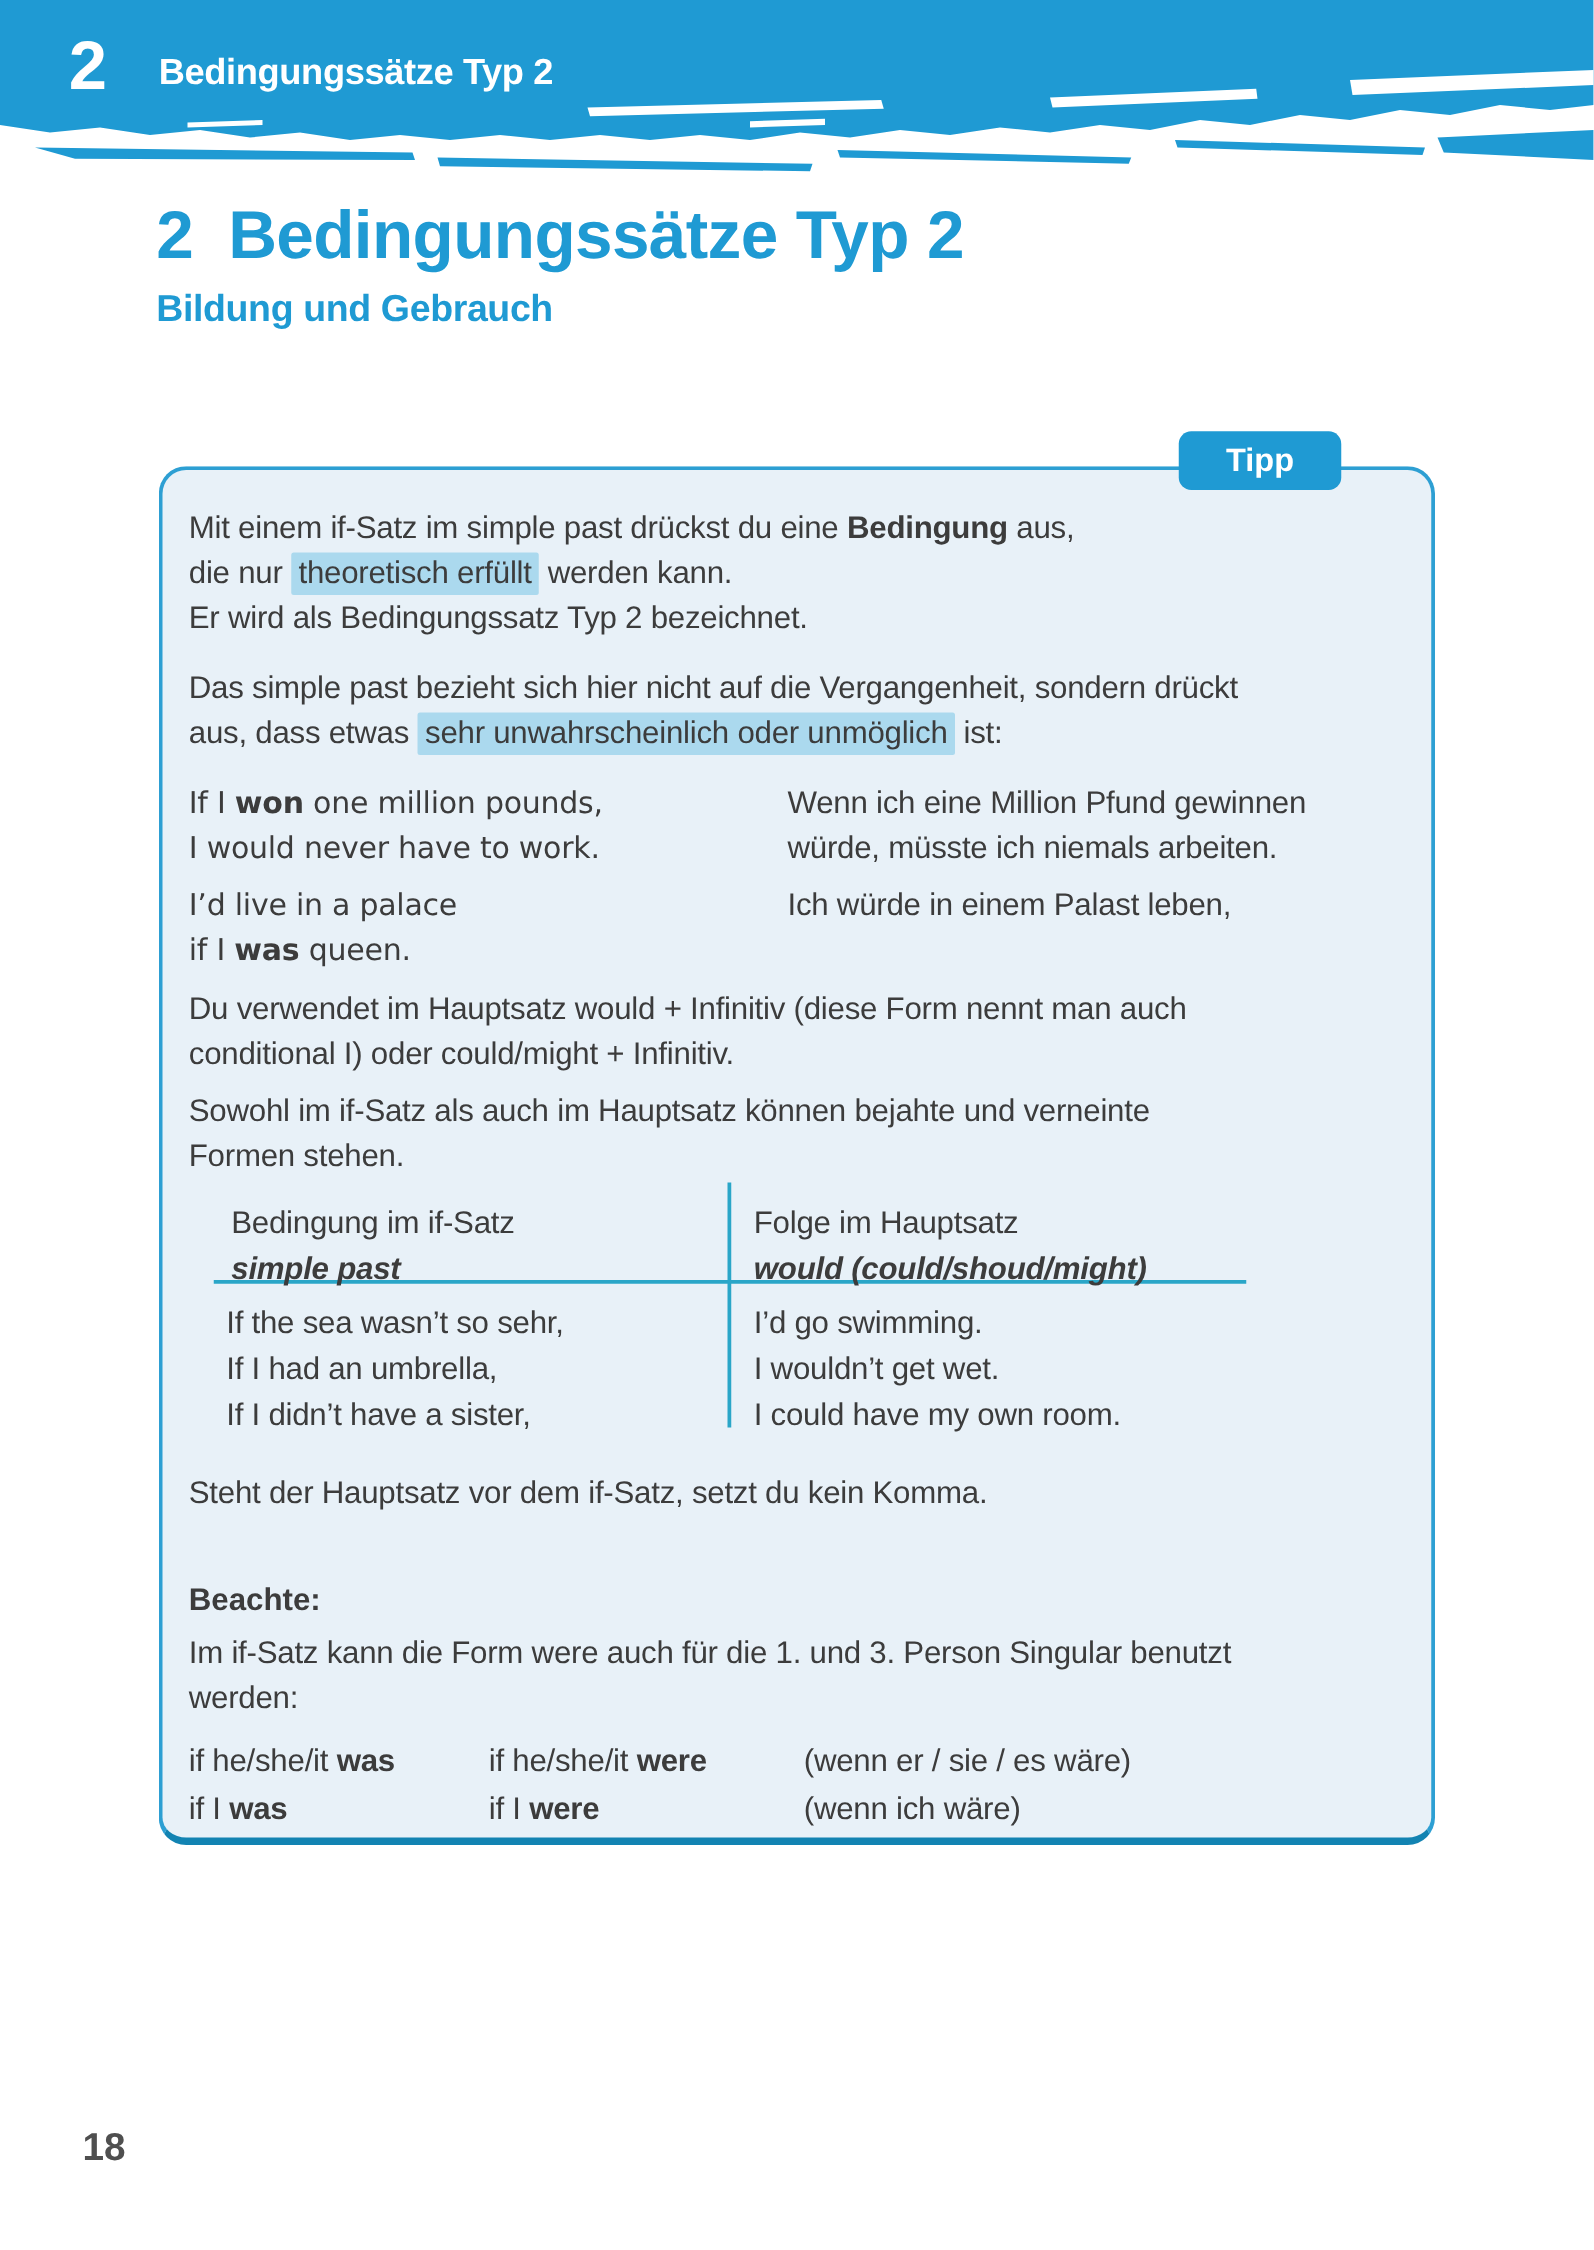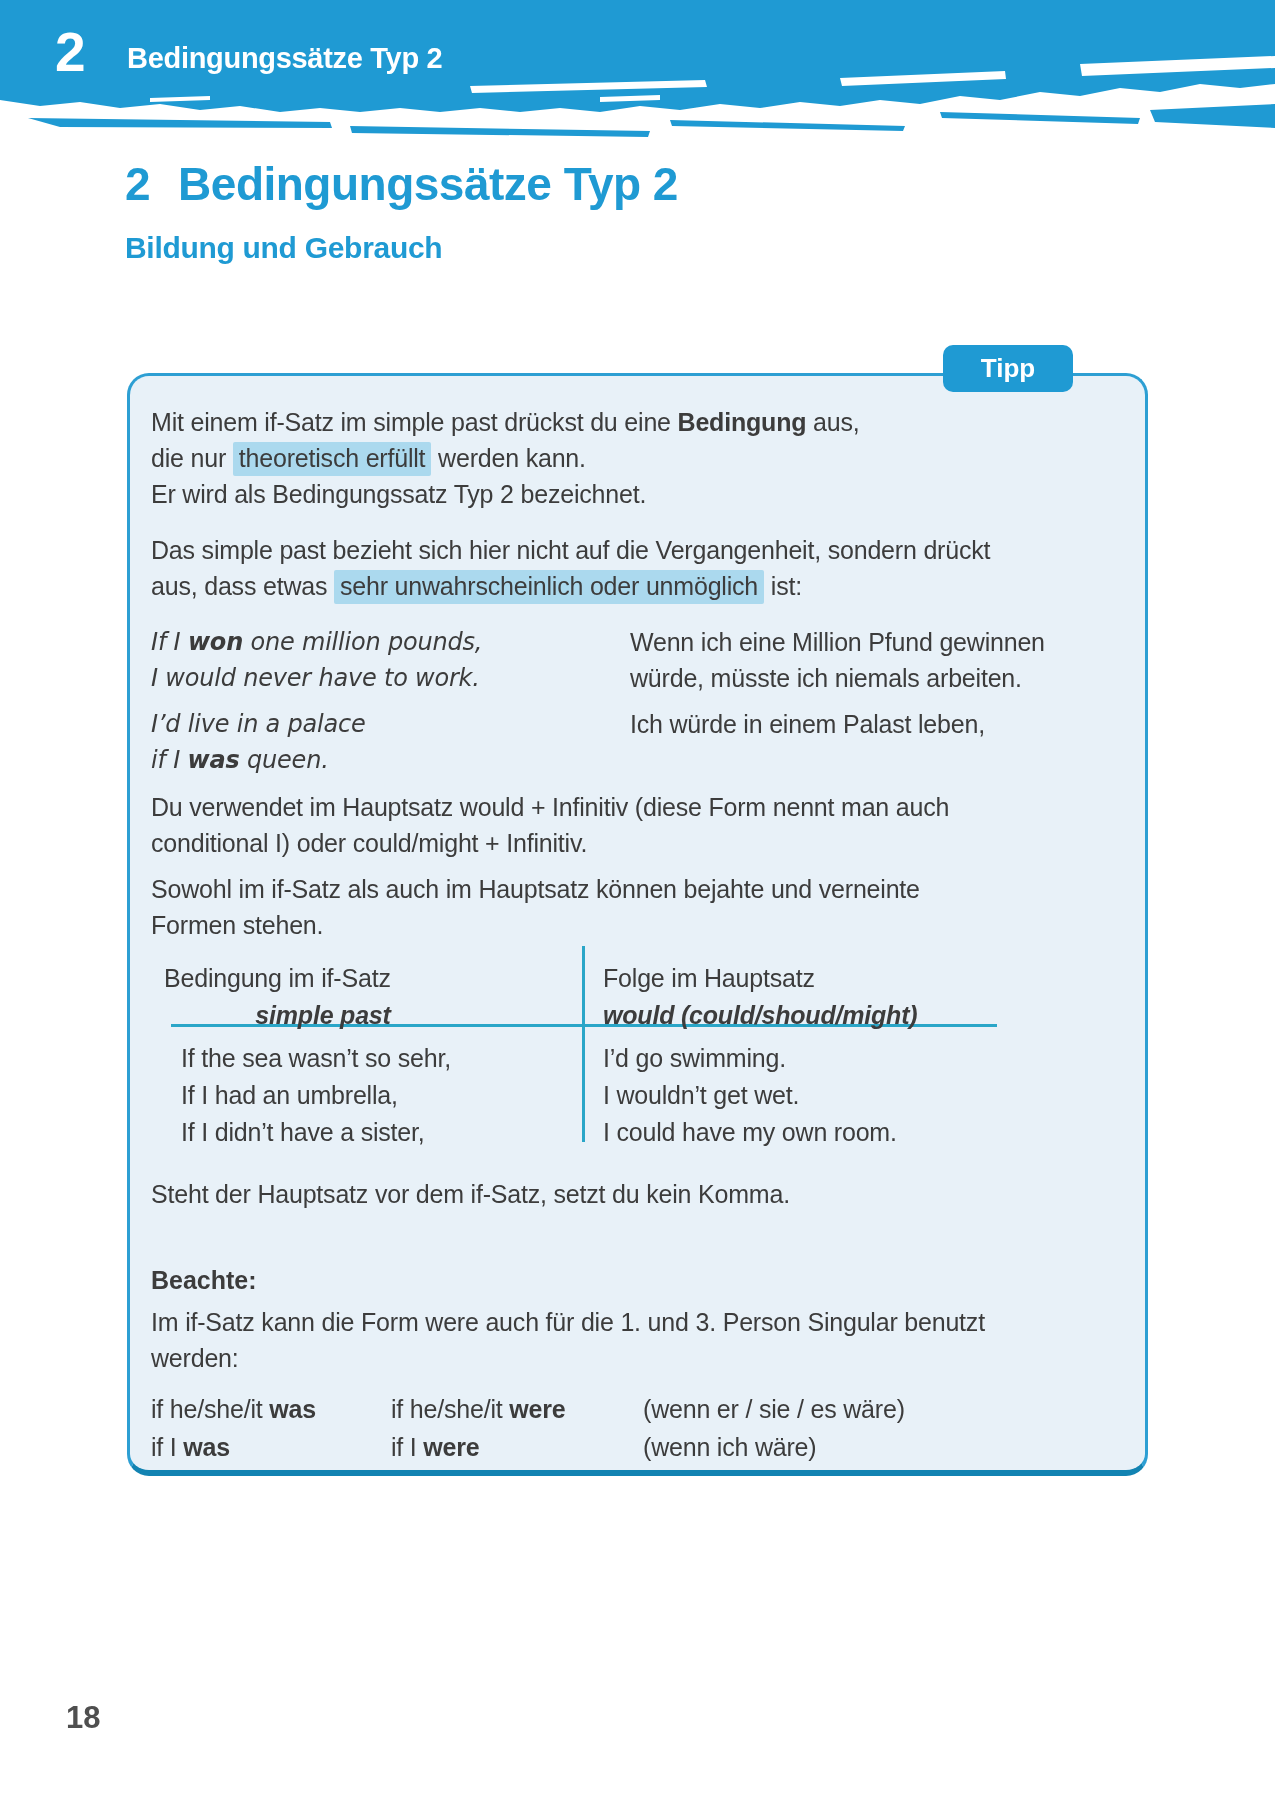--- a/index.html
+++ b/index.html
@@ -16,21 +16,21 @@
   html,body{background:#fff;}
   body{font-family:"Liberation Sans","DejaVu Sans",sans-serif;color:var(--text);}
   .page{position:relative;width:1275px;height:1800px;background:#fff;overflow:hidden;}
 
   
   .brush{position:absolute;left:0;top:0;display:block;}
   .band-number{position:absolute;left:55px;top:20px;font-size:55px;font-weight:700;color:#fff;letter-spacing:-1px;}
   .band-title{position:absolute;left:127px;top:42px;font-size:29px;font-weight:700;color:#fff;letter-spacing:-0.3px;}
 
   
-  .h1{position:absolute;left:125px;top:157px;font-size:46px;font-weight:700;color:var(--accent);letter-spacing:-0.5px;}
+  .h1{position:absolute;left:125px;top:157px;font-size:54px;font-weight:700;color:var(--accent);letter-spacing:-0.5px;}
   .h1 .h1-num{margin-right:28px;}
   .h2{position:absolute;left:125px;top:231px;font-size:30px;font-weight:700;color:var(--accent);letter-spacing:-0.3px;}
 
   
   .tip-tab{position:absolute;left:943px;top:345px;width:130px;height:47px;background:var(--accent);
     border-radius:10px;color:#fff;font-size:26px;font-weight:700;display:flex;align-items:center;justify-content:center;z-index:3;}
   .tip-box{position:absolute;left:127px;top:373px;width:1021px;height:1103px;background:var(--box_bg);
     border:3px solid var(--box_border);border-bottom:6px solid var(--box_bottom);border-radius:22px;z-index:1;}
 
   .line{height:36px;line-height:36px;white-space:nowrap;font-size:25px;letter-spacing:-0.2px;}
@@ -42,29 +42,29 @@
 
   .s-i{}
   .s-b{font-weight:700;margin-top:24px;}
   .s-bi{font-weight:700;font-style:italic;}
   .s-hl{background:var(--highlight);padding:2px 6px 4px;border-radius:2px;margin-top:34px;}
 
   
   .example{position:absolute;left:21px;width:985px;height:78px;}
   .ex1{top:248px;}
   .ex2{top:330px;}
-  .ex-en{position:absolute;left:0;top:0;font-style:italic;font-family:"DejaVu Sans","Liberation Sans",sans-serif;}
+  .ex-en{position:absolute;left:0;top:0;font-family:"DejaVu Sans","Liberation Sans",sans-serif;}
   .ex-en .line{font-size:24px;}
   .ex-de{position:absolute;left:464px;top:0;margin-left:15px;}
 
   
   .gtable{position:absolute;left:0;top:570px;width:1021px;height:215px;}
   .gt-vline{position:absolute;left:452px;top:0;width:3px;height:196px;background:var(--table_rule);}
   .gt-hline{position:absolute;left:41px;top:78px;width:826px;height:3px;background:var(--table_rule);}
-  .gt-head-left{position:absolute;left:34px;top:14px;text-align:right;}
+  .gt-head-left{position:absolute;left:55px;top:14px;}
   .gt-head-right{position:absolute;left:473px;top:14px;}
   .gt-head-left .line,.gt-head-right .line{height:37px;line-height:37px;}
   .gt-rows-left{position:absolute;left:51px;top:94px;}
   .gt-rows-right{position:absolute;left:473px;top:94px;}
   .gt-rows-left .line,.gt-rows-right .line{height:37px;line-height:37px;}
 
   .komma{position:absolute;left:21px;top:800px;}
 
   
   .note-label{position:absolute;left:21px;top:886px;font-size:25px;font-weight:700;height:36px;line-height:36px;}

